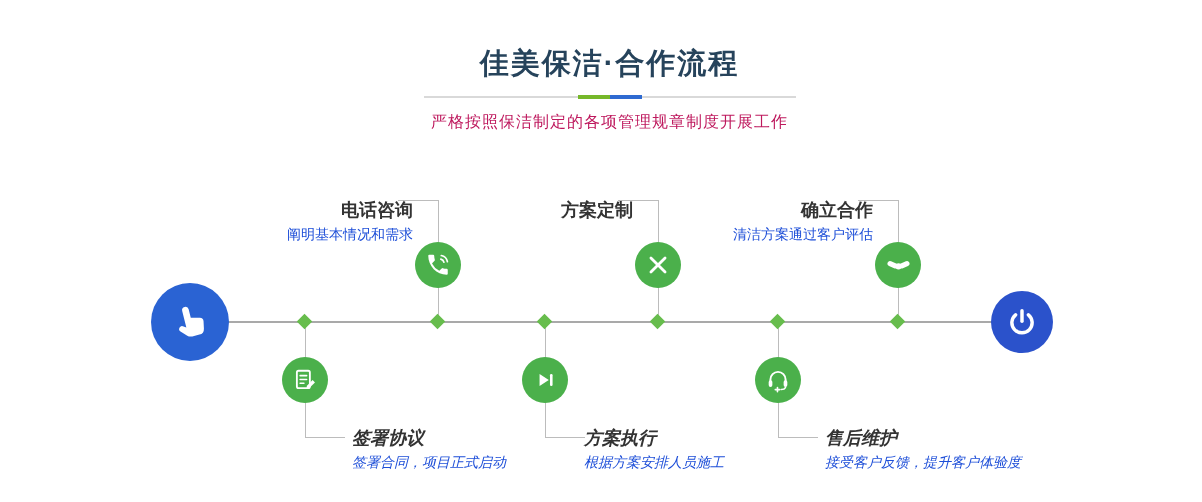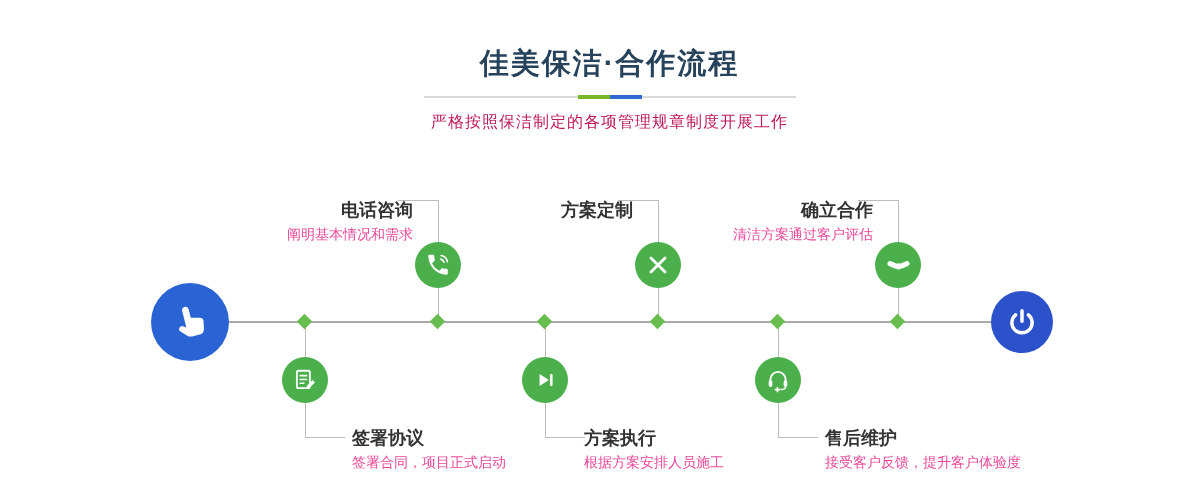--- a/index.html
+++ b/index.html
@@ -30,23 +30,23 @@
               justify-content:center; z-index:3; }
   .endpoint.start { left:151px; top:283px; width:78px; height:78px; background:#2a63d3; }
   .endpoint.end   { left:991px; top:291px; width:62px; height:62px; background:#2b52cb; }
 
   .node { position:absolute; width:46px; height:46px; border-radius:50%; background:#4bb04b;
           display:flex; align-items:center; justify-content:center; z-index:3; }
 
   
   .step { position:absolute; z-index:2; }
   .step .t { font-size:18px; font-weight:bold; color:#333333; line-height:20px; }
-  .step .d { font-size:14px; color:#ec4899; margin-top:6px; line-height:16px; }
+  .step .d { font-size:14px; color:#1d4ed8; margin-top:6px; line-height:16px; }
   .step.top    { top:200px; width:230px; text-align:right; }
-  .step.bottom { top:428px; width:280px; text-align:left; }
+  .step.bottom { top:428px; width:280px; text-align:left;font-style:italic; }
 
   svg { display:block; }
 </style>
 </head>
 <body>
 
 <div class="canvas">
 
   <div class="title">佳美保洁·合作流程</div>
   <div class="divider">

